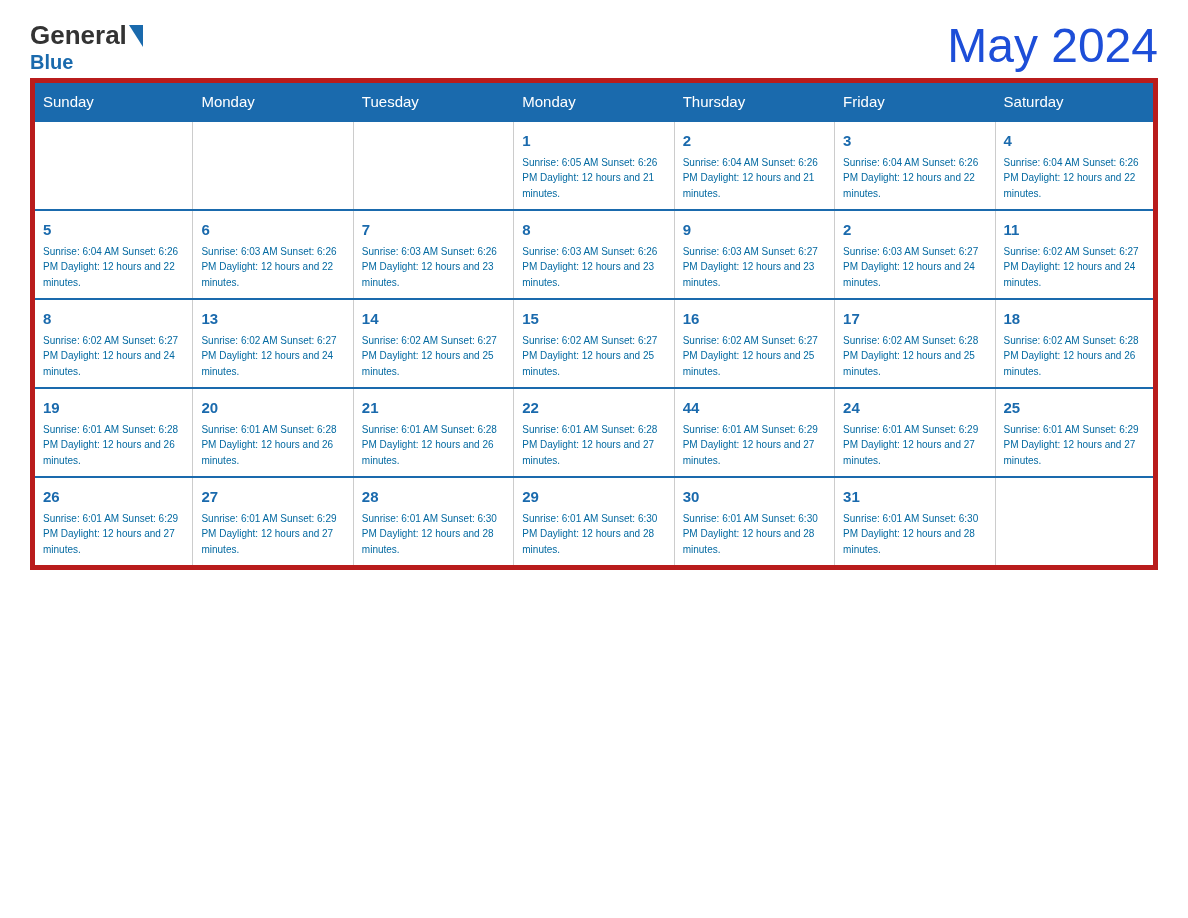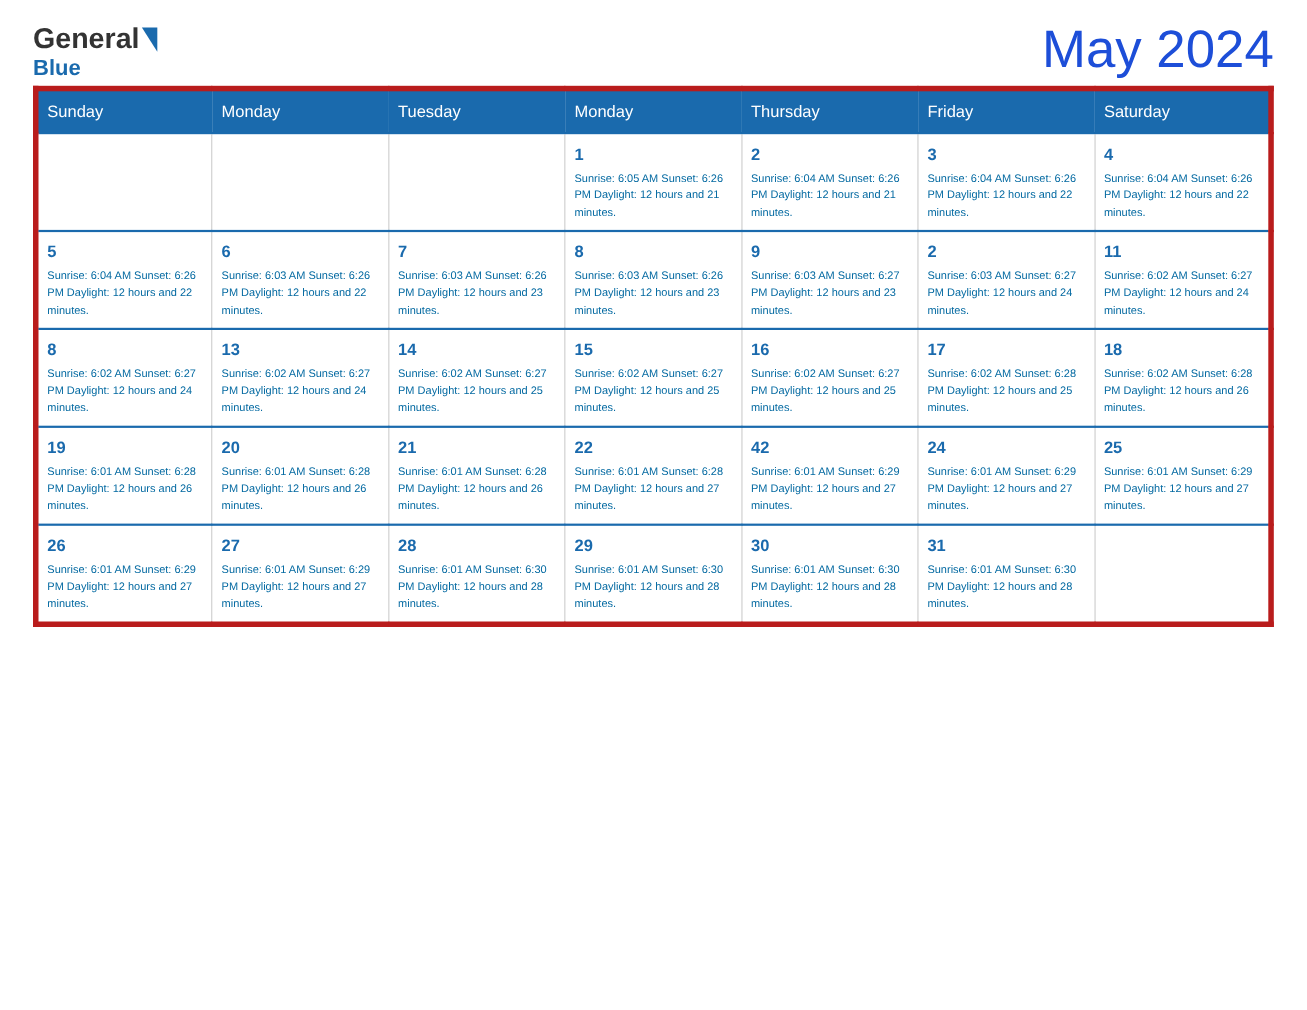--- a/index.html
+++ b/index.html
@@ -286,21 +286,21 @@
 and 26 minutes.</div>
         </td>
         <td>
           <span class="day-num">22</span>
           <div class="day-info">Sunrise: 6:01 AM
 Sunset: 6:28 PM
 Daylight: 12 hours
 and 27 minutes.</div>
         </td>
         <td>
-          <span class="day-num">42</span>
+          <span class="day-num">44</span>
           <div class="day-info">Sunrise: 6:01 AM
 Sunset: 6:29 PM
 Daylight: 12 hours
 and 27 minutes.</div>
         </td>
         <td>
           <span class="day-num">24</span>
           <div class="day-info">Sunrise: 6:01 AM
 Sunset: 6:29 PM
 Daylight: 12 hours

